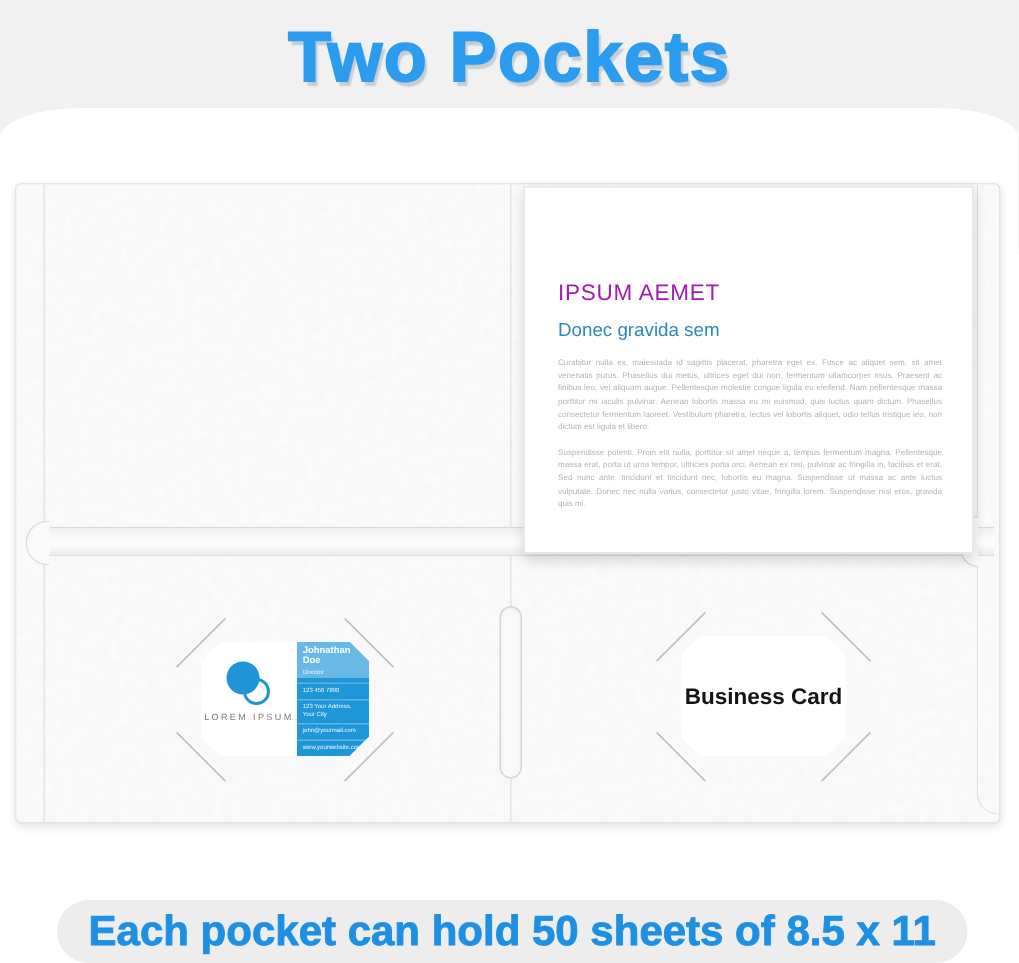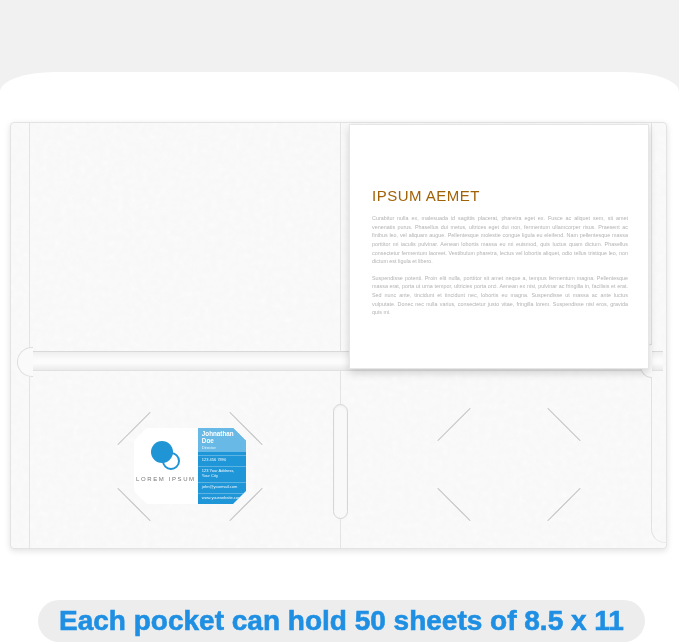--- a/index.html
+++ b/index.html
@@ -38,21 +38,21 @@
     background:#fbfbfb; border:1px solid #dcdcdc; border-right:none; border-radius:17px 0 0 17px; }
 
   .center-slot { position:absolute; left:322px; top:281px; width:15px; height:115px;
     background:#f9f9f9; border:1px solid #d6d6d6; border-radius:8px;
     box-shadow:inset 0 1px 2px rgba(0,0,0,0.05); }
 
   
   .paper { position:absolute; left:338px; top:1px; width:300px; height:245px; z-index:5;
     background:#ffffff; border:1px solid #e6e6e6; box-shadow:0 4px 8px rgba(0,0,0,0.16);
     padding:0 20px 0 22px; overflow:hidden; }
-  .doc-title { margin-top:62px; font-size:15px; color:#a16207; letter-spacing:.5px; }
+  .doc-title { margin-top:62px; font-size:15px; color:#a21caf; letter-spacing:.5px; }
   .doc-subtitle { margin-top:8px; font-size:12.5px; line-height:1.28; color:#2e86c1; }
   .doc-body { margin-top:10px; font-size:5.4px; line-height:1.6; color:#b3b3b3; text-align:justify; }
   .doc-body + .doc-body { margin-top:8px; }
 
   
   .slit { position:absolute; width:46px; height:0; border-top:1.4px solid #bcbcbc; z-index:6; }
   .slit.ne { transform:rotate(-45deg); }  
   .slit.nw { transform:rotate(45deg); }   
 
   
@@ -82,20 +82,21 @@
   .caption-text { font-size:28px; line-height:42px; font-weight:700; color:#1e8fe3;
     -webkit-text-stroke:.6px #1e8fe3; }
 </style>
 </head>
 <body>
 
 <div class="screen">
 
   <div class="content-panel"></div>
 
+  <div class="headline">Two Pockets</div>
 
   <div class="folder">
 
     <svg class="folder-texture" xmlns="http://www.w3.org/2000/svg" width="657" height="427">
       <filter id="leather" x="0" y="0" width="100%" height="100%">
         <feTurbulence type="fractalNoise" baseFrequency="0.16" numOctaves="3" seed="7"></feTurbulence>
         <feColorMatrix type="saturate" values="0"></feColorMatrix>
         <feComponentTransfer>
           <feFuncR type="linear" slope="0.10" intercept="0.89"></feFuncR>
           <feFuncG type="linear" slope="0.10" intercept="0.89"></feFuncG>
@@ -111,20 +112,21 @@
     <div class="right-crease-box"></div>
 
     <div class="pocket-fold"></div>
     <div class="pocket-tab-left"></div>
     <div class="pocket-notch-right"></div>
     <div class="center-slot"></div>
 
     <div class="paper">
       <div class="doc-title">IPSUM AEMET</div>
       <div class="doc-subtitle">
+        <div>Donec gravida sem</div>
       </div>
       <div class="doc-body">Curabitur nulla ex, malesuada id sagittis placerat, pharetra eget ex. Fusce ac aliquet sem, sit amet venenatis purus. Phasellus dui metus, ultrices eget dui non, fermentum ullamcorper risus. Praesent ac finibus leo, vel aliquam augue. Pellentesque molestie congue ligula eu eleifend. Nam pellentesque massa porttitor mi iaculis pulvinar. Aenean lobortis massa eu mi euismod, quis luctus quam dictum. Phasellus consectetur fermentum laoreet. Vestibulum pharetra, lectus vel lobortis aliquet, odio tellus tristique leo, non dictum est ligula et libero.</div>
       <div class="doc-body">Suspendisse potenti. Proin elit nulla, porttitor sit amet neque a, tempus fermentum magna. Pellentesque massa erat, porta ut urna tempor, ultricies porta orci. Aenean ex nisi, pulvinar ac fringilla in, facilisis et erat. Sed nunc ante, tincidunt et tincidunt nec, lobortis eu magna. Suspendisse ut massa ac ante luctus vulputate. Donec nec nulla varius, consectetur justo vitae, fringilla lorem. Suspendisse nisl eros, gravida quis mi.</div>
 
     </div>
 
     <div class="slit ne" style="left:100px; top:305px;"></div>
     <div class="slit nw" style="left:212px; top:305px;"></div>
     <div class="slit nw" style="left:100px; top:381px;"></div>
     <div class="slit ne" style="left:212px; top:381px;"></div>
@@ -147,20 +149,23 @@
         </div>
         <div class="contact-rows">
           <div class="contact-row">123 456 7890</div>
           <div class="contact-row">123 Your Address, Your City</div>
           <div class="contact-row">john@yourmail.com</div>
           <div class="contact-row">www.yourwebsite.com</div>
         </div>
       </div>
     </div>
 
+    <div class="card card-right octagon">
+      <div class="card-right-label">Business Card</div>
+    </div>
 
   </div>
 
   <div class="caption-pill">
     <div class="caption-text">Each pocket can hold 50 sheets of 8.5 x 11 paper</div>
   </div>
 
 </div>
 
 </body></html>

